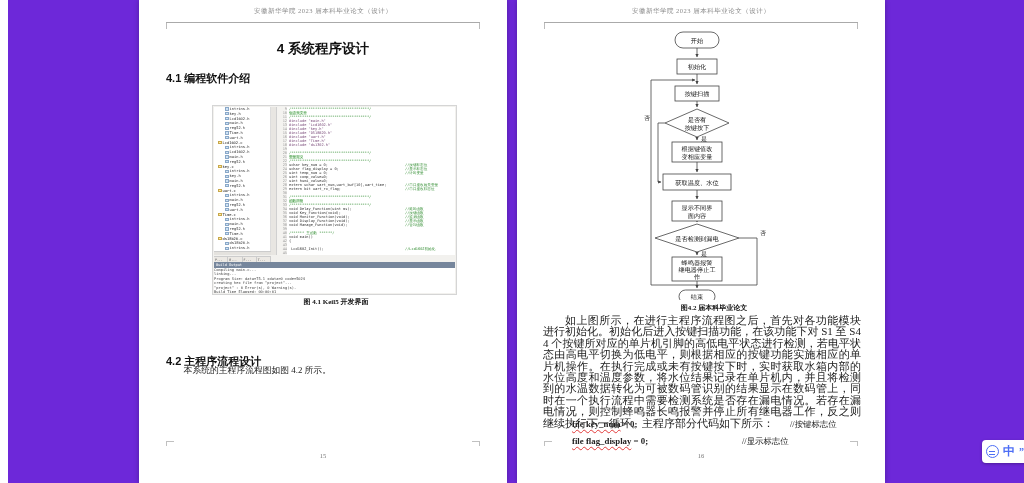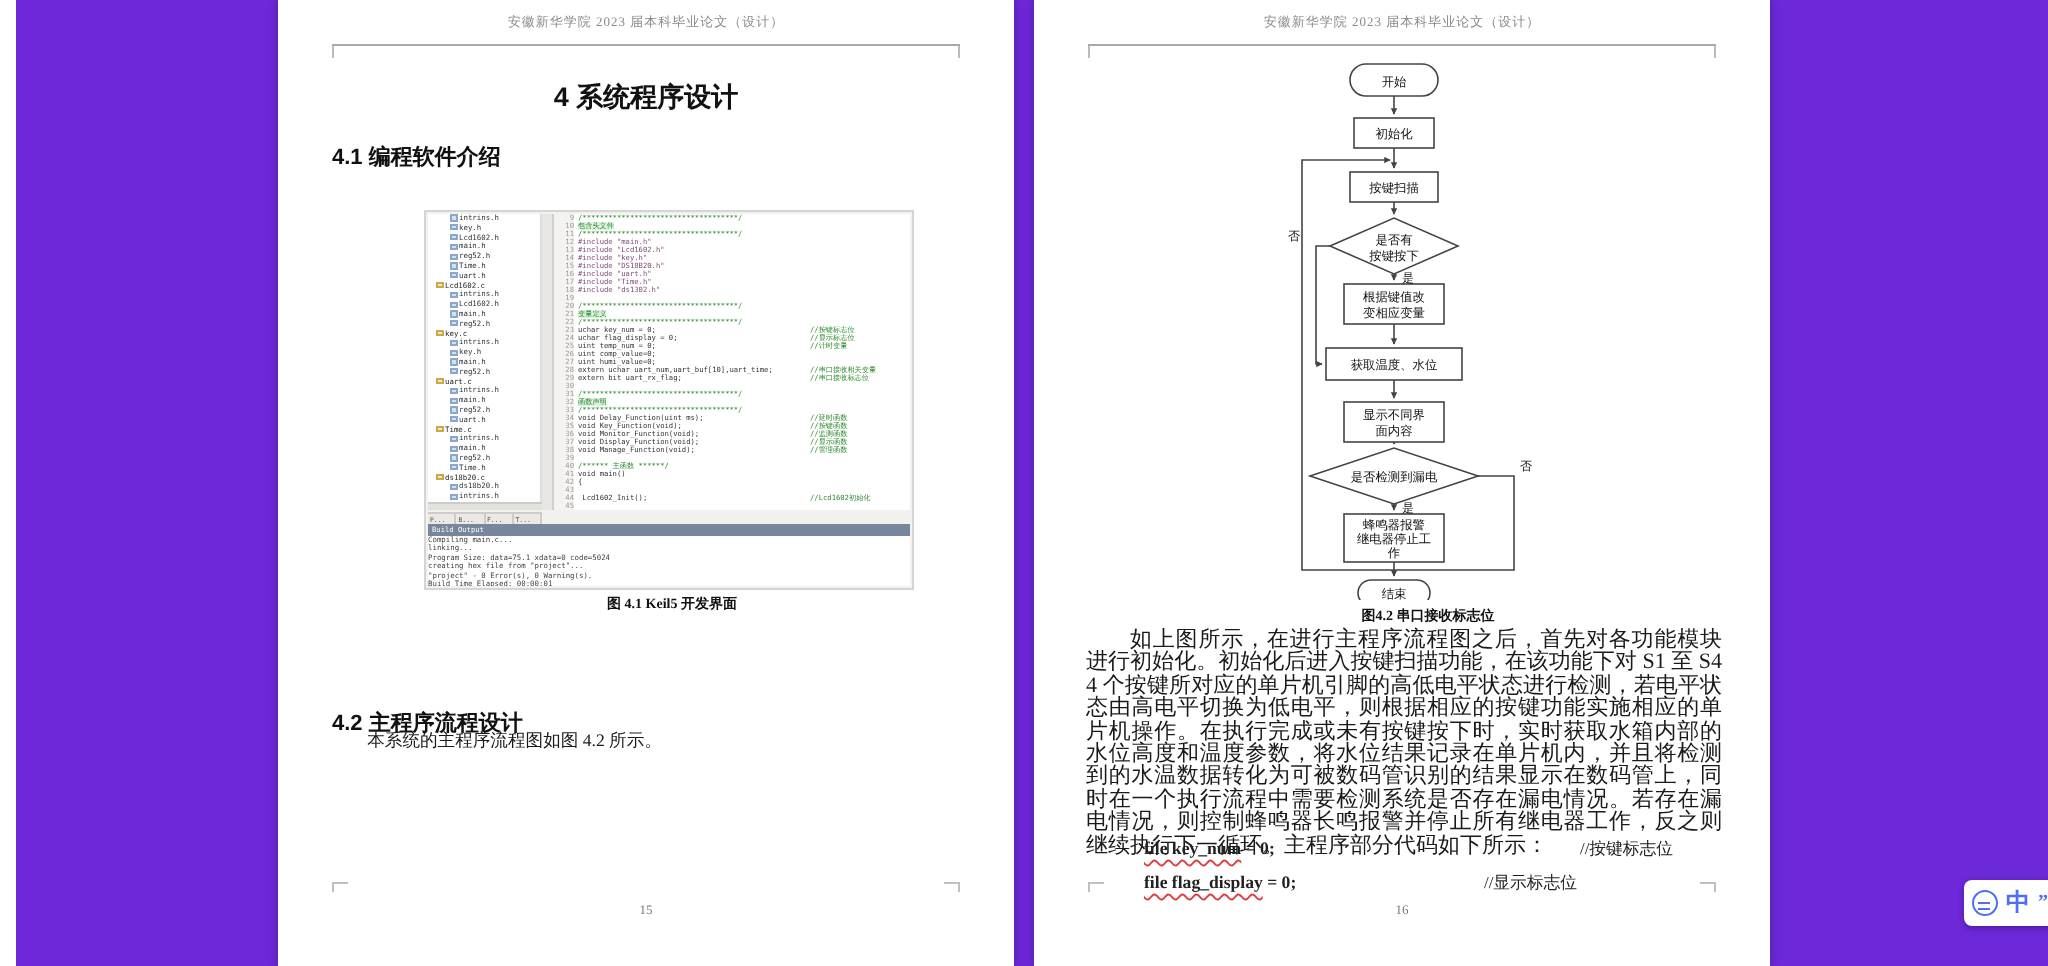--- a/index.html
+++ b/index.html
@@ -443,21 +443,21 @@
       <text class="ft"><tspan x="180" y="236.5">蜂鸣器报警</tspan><tspan x="180" y="243.5">继电器停止工</tspan><tspan x="180" y="250.5">作</tspan></text>
       <rect class="shape" x="162" y="262" width="36" height="13" rx="6.5"></rect>
       <text class="ft" x="180" y="271">结束</text>
 
       <text class="fl" x="133" y="92" text-anchor="end">否</text>
       <text class="fl" x="184" y="113">是</text>
       <text class="fl" x="243" y="207">否</text>
       <text class="fl" x="184" y="228">是</text>
     </svg>
 
-    <div class="caption cap2">图4.2  串口接收标志位</div>
+    <div class="caption cap2">图4.2  届本科毕业论文</div>
     <p class="para rp-para">如上图所示，在进行主程序流程图之后，首先对各功能模块进行初始化。初始化后进入按键扫描功能，在该功能下对 S1 至 S4 4 个按键所对应的单片机引脚的高低电平状态进行检测，若电平状态由高电平切换为低电平，则根据相应的按键功能实施相应的单片机操作。在执行完成或未有按键按下时，实时获取水箱内部的水位高度和温度参数，将水位结果记录在单片机内，并且将检测到的水温数据转化为可被数码管识别的结果显示在数码管上，同时在一个执行流程中需要检测系统是否存在漏电情况。若存在漏电情况，则控制蜂鸣器长鸣报警并停止所有继电器工作，反之则继续执行下一循环。主程序部分代码如下所示：</p>
 
     <div class="code-line cl1"><span class="wavy">file key_num</span><span> = 0;</span></div>
     <div class="code-cmt cm1">//按键标志位</div>
     <div class="code-line cl2"><span class="wavy">file flag_display</span><span> = 0;</span></div>
     <div class="code-cmt cm2">//显示标志位</div>
 
     <div class="mark l"></div>
     <div class="mark r"></div>
     <div class="pg-num">16</div>

